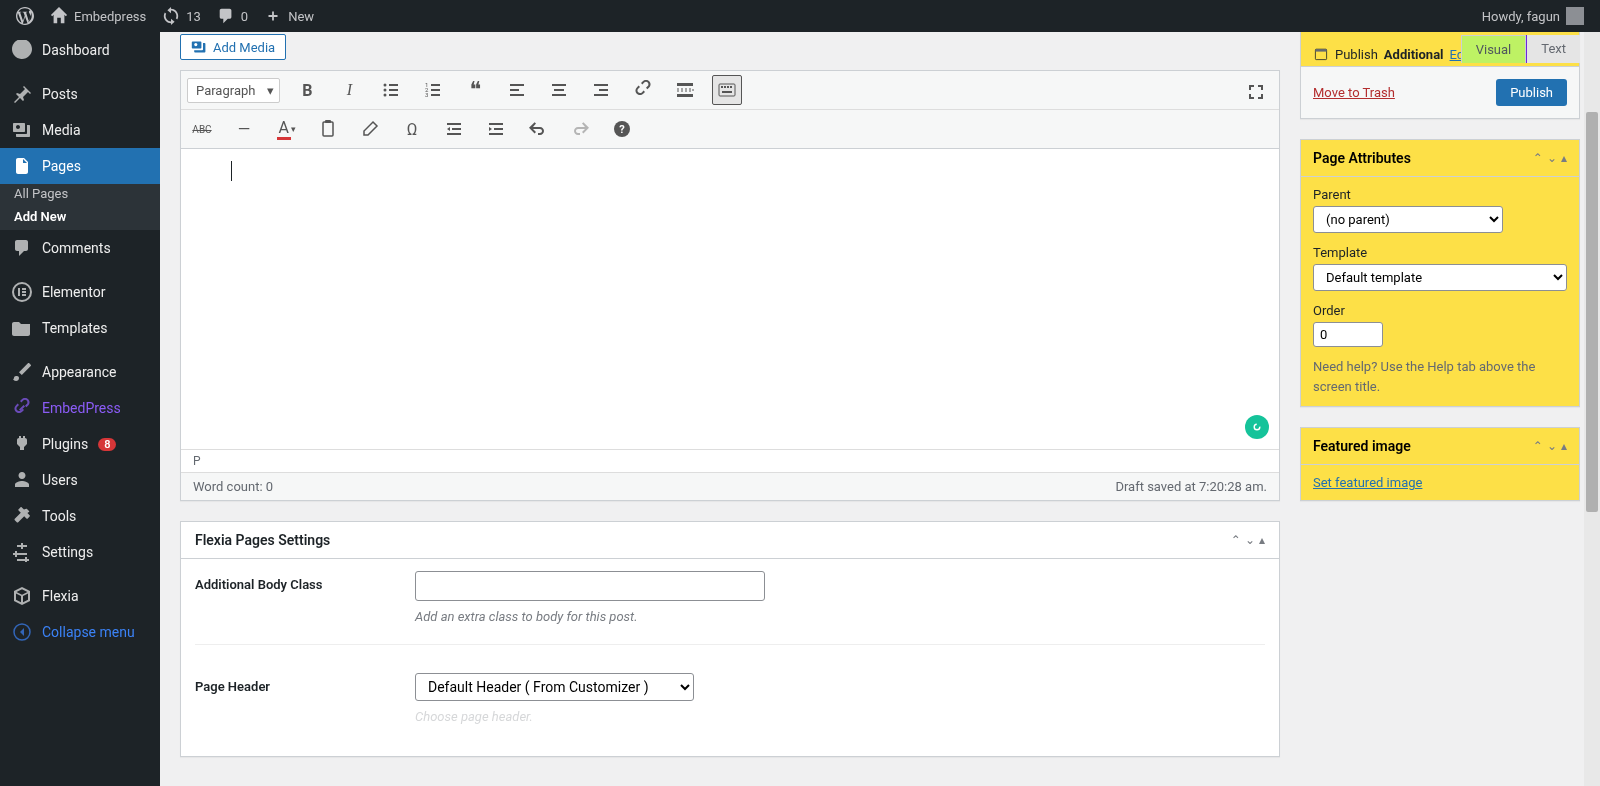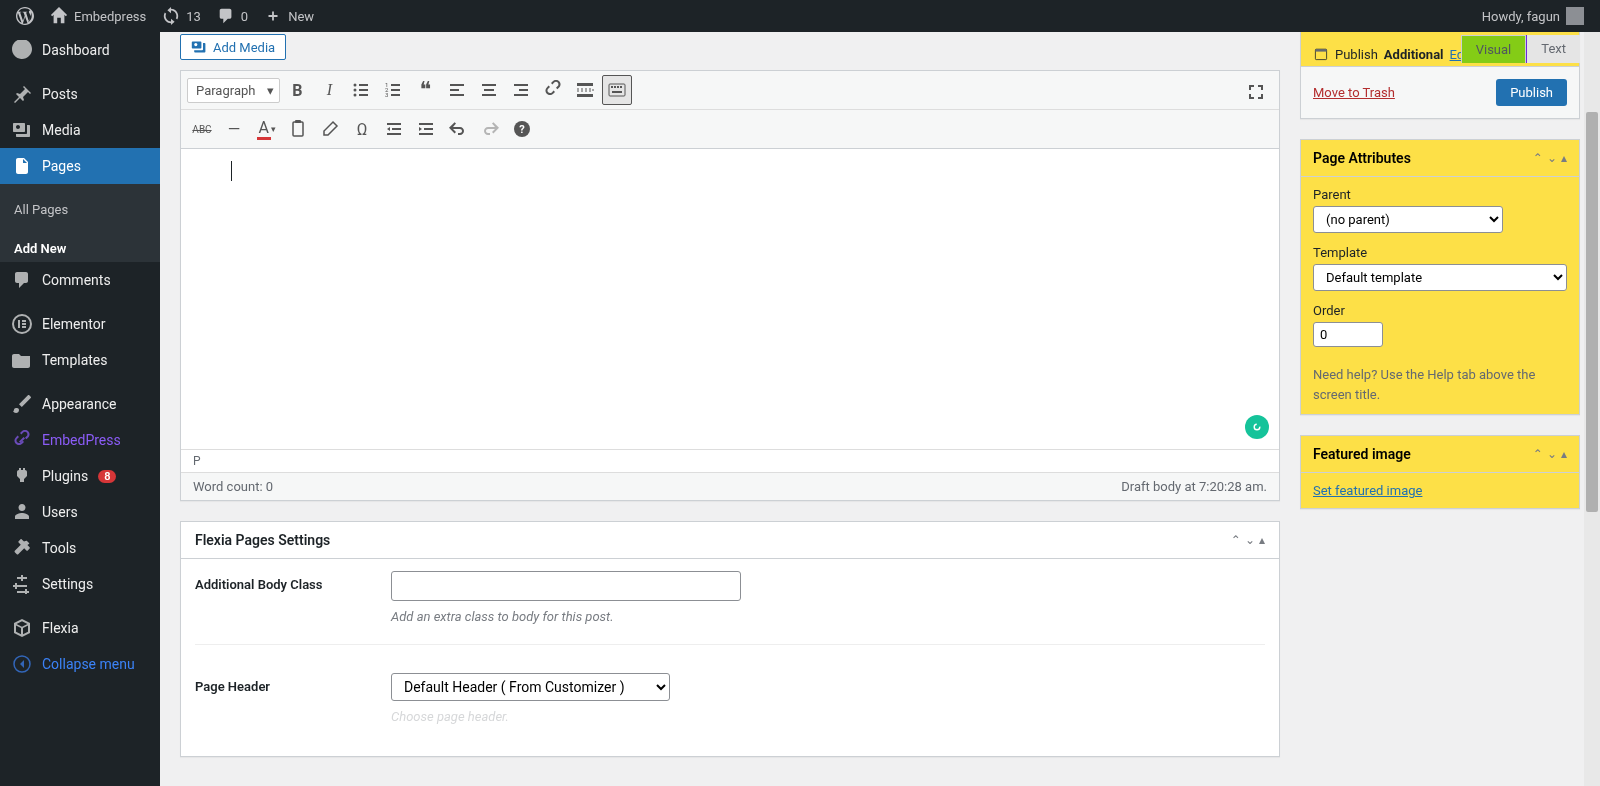--- a/index.html
+++ b/index.html
@@ -12,79 +12,79 @@
 .admin-bar-item svg { width: 18px; height: 18px; fill: currentColor; }
 .avatar-box { width: 18px; height: 18px; background: #8c8f94; display: inline-block; }
 
 
 .admin-sidebar { position: absolute; top: 32px; left: 0; width: 160px; background: #1d2327; height: calc(100% - 32px); color: #c3c4c7; font-size: 14px; }
 .side-item { display: flex; align-items: center; gap: 10px; padding: 8px 12px; cursor: pointer; color: #eee; position: relative; }
 .side-item.current { background: #2271b1; color: #fff; }
 .side-item.current::after { content: ''; position: absolute; right: -8px; top: 50%; transform: translateY(-50%); border: 8px solid transparent; border-right-color: #f0f0f1; }
 .side-item svg { width: 20px; height: 20px; fill: currentColor; opacity: 0.7; }
 .side-item.current svg { opacity: 1; }
-.sub-item { padding: 18px 12px 6px 14px; font-size: 13px; color: #c3c4c7; cursor: pointer; background: #2c3338; }
+.sub-item { padding: 2px 12px 6px 14px; font-size: 13px; color: #c3c4c7; cursor: pointer; background: #2c3338; }
 .sub-item.current { color: #fff; font-weight: 600; }
 .side-badge { background: #d63638; color: #fff; border-radius: 9px; padding: 0 6px; font-size: 11px; font-weight: 600; display: inline-block; min-width: 18px; text-align: center; }
 
 
 .main { position: absolute; top: 32px; left: 160px; right: 0; bottom: 0; overflow: auto; }
 .content-wrap { padding: 0 20px 20px 20px; display: flex; gap: 20px; }
 .main-col { flex: 1; min-width: 0; }
 .side-col { width: 280px; }
 
 
 .add-media-btn { border: 1px solid #2271b1; background: #fff; color: #2271b1; padding: 4px 10px; font-size: 13px; display: inline-flex; align-items: center; gap: 6px; border-radius: 2px; cursor: pointer; margin: 4px 0 8px 0; position: relative; top: -2px; }
 .editor-box { background: #fff; border: 1px solid #ccd0d4; box-shadow: 0 1px 1px rgba(0,0,0,.04); }
 .editor-tabs { display: flex; justify-content: flex-end; background: #f6f7f7; border-bottom: 1px solid #ccd0d4; position: relative; }
 .editor-tab { padding: 6px 14px; font-size: 13px; color: #646970; cursor: pointer; border-left: 1px solid #6d28d9; }
 .editor-tab.active { background: #f0f0f1; color: #50575e; }
-.toolbar { background: #f6f7f7; border-bottom: 1px solid #ddd; padding: 4px 6px; display: flex; align-items: center; gap: 2px; flex-wrap: wrap; position: relative; }
+.toolbar { background: #f6f7f7; border-bottom: 1px solid #ddd; padding: 4px 6px; display: flex; align-items: center; gap: 12px; flex-wrap: wrap; position: relative; }
 .toolbar-row2 { border-bottom: 1px solid #ccd0d4; }
 .tb-select { border: 1px solid #ccc; background: #fff; padding: 4px 24px 4px 8px; font-size: 13px; color: #555; position: relative; border-radius: 2px; }
 .tb-select::after { content: '▾'; position: absolute; right: 6px; top: 4px; color: #555; }
 .tb-btn { width: 30px; height: 30px; display: flex; align-items: center; justify-content: center; color: #555; cursor: pointer; border-radius: 2px; }
 .tb-btn.boxed { border: 1px solid #555; background: #e5e5e5; }
 .tb-btn svg { width: 20px; height: 20px; fill: currentColor; }
 .fullscreen-btn { position: absolute; right: 8px; top: 6px; }
 .editor-body { min-height: 300px; padding: 12px 50px; font-size: 16px; color: #1d2327; position: relative; }
 .cursor-blink { display: inline-block; width: 1px; height: 20px; border-left: 1px solid #1d2327; animation: blink 1s infinite; }
 .grammarly-badge { position: absolute; right: 10px; bottom: 10px; width: 24px; height: 24px; background: #15c39a; border-radius: 50%; display:flex; align-items:center; justify-content:center; }
 .path-bar { border-top: 1px solid #ddd; padding: 4px 12px; font-size: 12px; color: #646970; background: #fff; }
 .status-bar { border-top: 1px solid #ddd; padding: 6px 12px; font-size: 13px; color: #646970; display: flex; justify-content: space-between; background: #f6f7f7; }
 
 
 .metabox { background: #fff; border: 1px solid #ccd0d4; margin-top: 20px; box-shadow: 0 1px 1px rgba(0,0,0,.04); }
 .metabox-header { padding: 10px 14px; border-bottom: 1px solid #ccd0d4; display: flex; justify-content: space-between; align-items: center; }
 .metabox-title { font-size: 14px; font-weight: 600; color: #1d2327; }
 .metabox-toggles { display: flex; gap: 4px; color: #787c82; }
 .metabox-toggles span { cursor: pointer; font-size: 12px; }
 .metabox-body { padding: 12px 14px; font-size: 13px; color: #1d2327; }
-.field-row { display: flex; gap: 36px; margin-bottom: 28px; padding-bottom: 20px; border-bottom: 1px solid #eee; }
+.field-row { display: flex; gap: 60px; margin-bottom: 28px; padding-bottom: 20px; border-bottom: 1px solid #eee; }
 .field-row:last-child { border-bottom: none; margin-bottom: 0; }
 .field-label { width: 160px; font-weight: 600; padding-top: 6px; }
 .field-control input[type=text] { border: 1px solid #8c8f94; padding: 6px 8px; width: 350px; font-size: 14px; border-radius: 3px; }
 .field-control select { border: 1px solid #8c8f94; padding: 4px 28px 4px 8px; font-size: 14px; border-radius: 3px; background: #fff; }
 .field-hint { font-style: italic; color: #787c82; font-size: 13px; margin-top: 8px; }
 
 
 .side-metabox { background: #fde047; border: 1px solid #ccd0d4; margin-bottom: 20px; box-shadow: 0 1px 1px rgba(0,0,0,.04); }
 .side-mb-header { padding: 10px 12px; border-bottom: 1px solid #ccd0d4; display: flex; justify-content: space-between; align-items: center; }
 .side-mb-title { font-weight: 600; font-size: 14px; }
 .side-mb-body { padding: 10px 12px; font-size: 13px; }
 .publish-row { padding: 4px 0; color: #1d2327; display:flex; align-items:center; gap:6px; }
 .publish-row svg { width: 16px; height: 16px; fill: #646970; }
 .edit-link { color: #2271b1; text-decoration: underline; cursor: pointer; }
 .publish-actions { display: flex; justify-content: space-between; align-items: center; padding: 12px; border-top: 1px solid #ccd0d4; background: #f6f7f7; }
 .trash-link { color: #b32d2e; text-decoration: underline; cursor: pointer; font-size: 13px; }
 .publish-btn { background: #2271b1; color: #fff; border: none; padding: 6px 14px; font-size: 13px; border-radius: 3px; cursor: pointer; }
 .form-label { display: block; margin-bottom: 4px; color: #1d2327; }
 .form-select { width: 100%; border: 1px solid #8c8f94; padding: 4px 8px; font-size: 13px; border-radius: 3px; background: #fff; margin-bottom: 12px; }
 .form-input-sm { width: 70px; border: 1px solid #8c8f94; padding: 4px 6px; font-size: 13px; border-radius: 3px; }
-.help-text { color: #646970; margin-top: 18px; line-height: 1.5; }
+.help-text { color: #646970; margin-top: 10px; line-height: 1.5; }
 .set-featured { color: #2271b1; text-decoration: underline; cursor: pointer; }
 
 .page-scrollbar { position: absolute; right: 0; top: 32px; bottom: 0; width: 16px; background: #e8e8e8; }
 .page-scrollbar-thumb { position: absolute; top: 80px; right: 2px; width: 12px; height: 400px; background: #b0b0b0; border-radius: 2px; }
 </style>
 </head>
 <body>
 
 <div class="admin-bar">
   <div class="admin-bar-left">
@@ -233,21 +233,21 @@
     <div class="main-col">
       <button class="add-media-btn">
         <svg width="16" height="16" viewBox="0 0 20 20" fill="#2271b1">
             <path d="M13 11V4c0-.6-.4-1-1-1H2c-.6 0-1 .4-1 1v7c0 .6.4 1 1 1h10c.6 0 1-.4 1-1zm-7-6c1.1 0 2 .9 2 2s-.9 2-2 2-2-.9-2-2 .9-2 2-2zm12 8V6c0-.6-.4-1-1-1h-2v8c0 .6-.4 1-1 1H4v2c0 .6.4 1 1 1h12c.6 0 1-.4 1-1z"></path>
           </svg>
         <span>Add Media</span>
       </button>
 
       <div class="editor-box">
         <div class="editor-tabs" style="position:absolute; margin-top:-36px; right:20px; border:none; background:none;">
-          <div class="editor-tab active" style="border:1px solid #ccd0d4; border-bottom:none; background:#84cc16;">Visual</div>
+          <div class="editor-tab active" style="border:1px solid #ccd0d4; border-bottom:none; background:#bef264;">Visual</div>
           <div class="editor-tab" style="background:#e5e5e5;">Text</div>
         </div>
 
         <div class="toolbar">
           <div class="tb-select">Paragraph</div>
           <div class="tb-btn">
               <b>B</b>
             </div>
           <div class="tb-btn">
               <i style="font-family:serif">I</i>
@@ -381,21 +381,21 @@
           <div class="grammarly-badge">
             <svg width="14" height="14" viewBox="0 0 20 20" fill="#fff">
                 <path d="M10 2a8 8 0 100 16 8 8 0 000-16zm4 9h-3v3h-2v-3H6V9h3V6h2v3h3v2z" opacity="0"></path>
                 <path d="M14 10a4 4 0 11-8 0 4 4 0 018 0z" fill="none" stroke="#fff" stroke-width="2" stroke-dasharray="18 6"></path>
               </svg>
           </div>
         </div>
         <div class="path-bar">P</div>
         <div class="status-bar">
           <span>Word count: 0</span>
-          <span>Draft body at 7:20:28 am.</span>
+          <span>Draft saved at 7:20:28 am.</span>
         </div>
       </div>
 
       
       <div class="metabox">
         <div class="metabox-header">
           <div class="metabox-title">Flexia Pages Settings</div>
           <div class="metabox-toggles">
             <span>⌃</span>
             <span>⌄</span>

